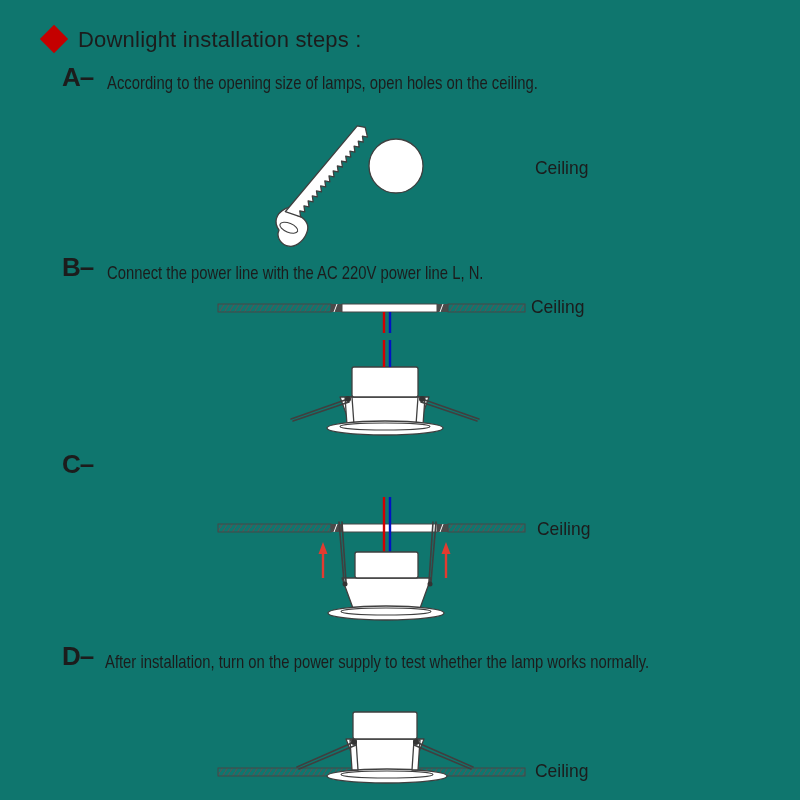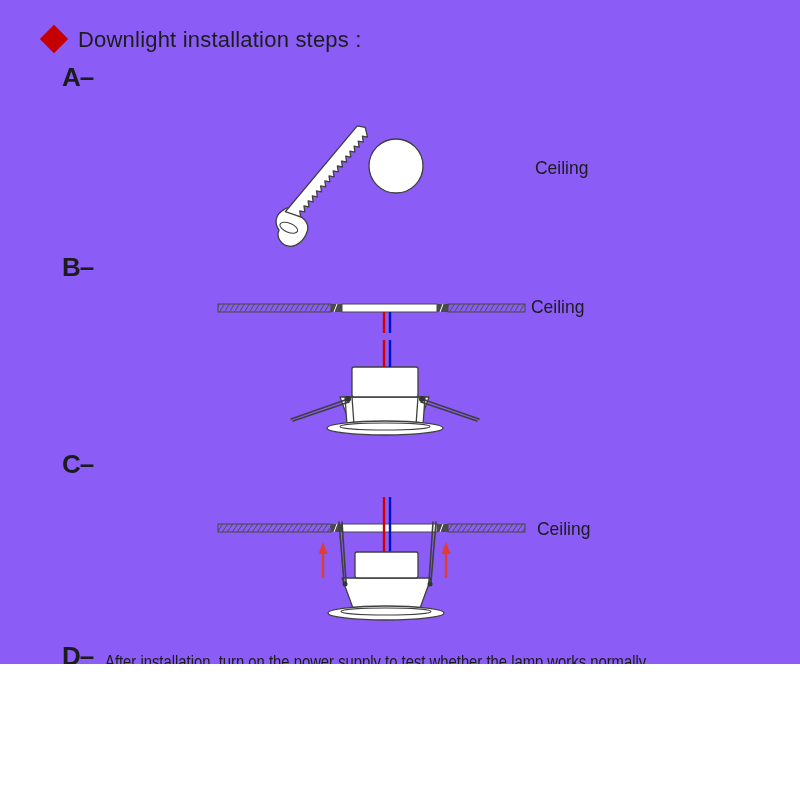--- a/index.html
+++ b/index.html
@@ -1,17 +1,17 @@
 <!DOCTYPE html>
 <html style="--accent: #c40000; --wire_live: #d40000; --wire_neutral: #0013c4; --arrow: #e23b30; --line: #3f3f3f;"><head>
 <meta charset="utf-8">
 <style>
   html,body{margin:0;padding:0;background:#fff;}
   .page{
-    position:relative;width:800px;height:664px;background:#8b5cf6;
+    position:relative;width:800px;height:800px;background:#0f766e;
     font-family:"Liberation Sans",sans-serif;color:#1c1c1c;overflow:hidden;
   }
   .abs{position:absolute;}
   .diamond{width:20px;height:20px;background:var(--accent,#c40000);transform:rotate(45deg);}
   .title{font-size:22px;letter-spacing:.2px;white-space:nowrap;}
   .step-label{font-size:26px;font-weight:700;letter-spacing:-1px;white-space:nowrap;}
   .cond{display:inline-block;transform:scaleX(0.78);transform-origin:0 0;
         font-size:19px;line-height:1.22;white-space:nowrap;}
   .cond.wrap{white-space:normal;width:742px;}
   .ceiling{display:inline-block;transform:scaleX(0.92);transform-origin:0 0;
@@ -40,20 +40,23 @@
       <pattern id="hatch" patternUnits="userSpaceOnUse" width="5" height="8">
         <path d="M0,8 L5,0" stroke="#555" stroke-width="1.1"></path>
       </pattern>
     </defs>
   </svg>
 
   <span class="abs diamond" style="left:44px;top:29px"></span>
   <span class="abs title" style="left:78px;top:27px">Downlight installation steps :</span>
 
   <span class="abs step-label" style="left:62px;top:62px">A–</span>
+  <span class="abs" style="left:107px;top:71px">
+    <span class="cond">According to the opening size of lamps, open holes on the ceiling.</span>
+  </span>
 
   <svg class="abs" style="left:256px;top:110px" width="200" height="136" viewBox="0 0 200 136">
 
     <circle cx="140" cy="56" r="27" class="outline"></circle>
 
     <g transform="translate(30,118) rotate(-50)">
       <path class="outline" d="M14,-13 C4,-17 -4,-13 -6,-4 C-14,-2 -16,8 -12,14 C-8,21 4,22 12,18 C18,15 20,7 17,1 C22,-5 20,-11 14,-13 Z"></path>
       <path class="outline" d="M12,-11 L124,-11 L128,-4 L122,4
         l-2.5,-4.5 l-4,4.5 l-2.5,-4.5 l-4,4.5 l-2.5,-4.5 l-4,4.5 l-2.5,-4.5 l-4,4.5
         l-2.5,-4.5 l-4,4.5 l-2.5,-4.5 l-4,4.5 l-2.5,-4.5 l-4,4.5 l-2.5,-4.5 l-4,4.5
@@ -61,20 +64,23 @@
         l-2.5,-4.5 l-4,4.5 l-2.5,-4.5 l-4,4.5 l-2.5,-4.5 l-4,4.5 l-2.5,-4.5 l-4,4.5
         L12,-11 Z"></path>
       <ellipse cx="2" cy="2" rx="4.5" ry="9.5" transform="rotate(-18 2 2)" class="thin"></ellipse>
     </g>
   </svg>
   <span class="abs" style="left:535px;top:157px">
     <span class="ceiling">Ceiling</span>
   </span>
 
   <span class="abs step-label" style="left:62px;top:252px">B–</span>
+  <span class="abs" style="left:107px;top:261px">
+    <span class="cond">Connect the power line with the AC 220V power line L, N.</span>
+  </span>
 
   <svg class="abs" style="left:215px;top:295px" width="320" height="152" viewBox="0 0 320 152">
 
     <g>
       <rect x="3" y="9" width="113" height="8" class="hatch-rect"></rect>
       <rect x="116" y="9" width="11" height="8" class="dark-seg"></rect>
       <line x1="119" y1="17" x2="122" y2="9" class="slash"></line>
       <rect x="127" y="9" width="95" height="8" class="bar-mid"></rect>
       <rect x="222" y="9" width="11" height="8" class="dark-seg"></rect>
       <line x1="225" y1="17" x2="228" y2="9" class="slash"></line>

